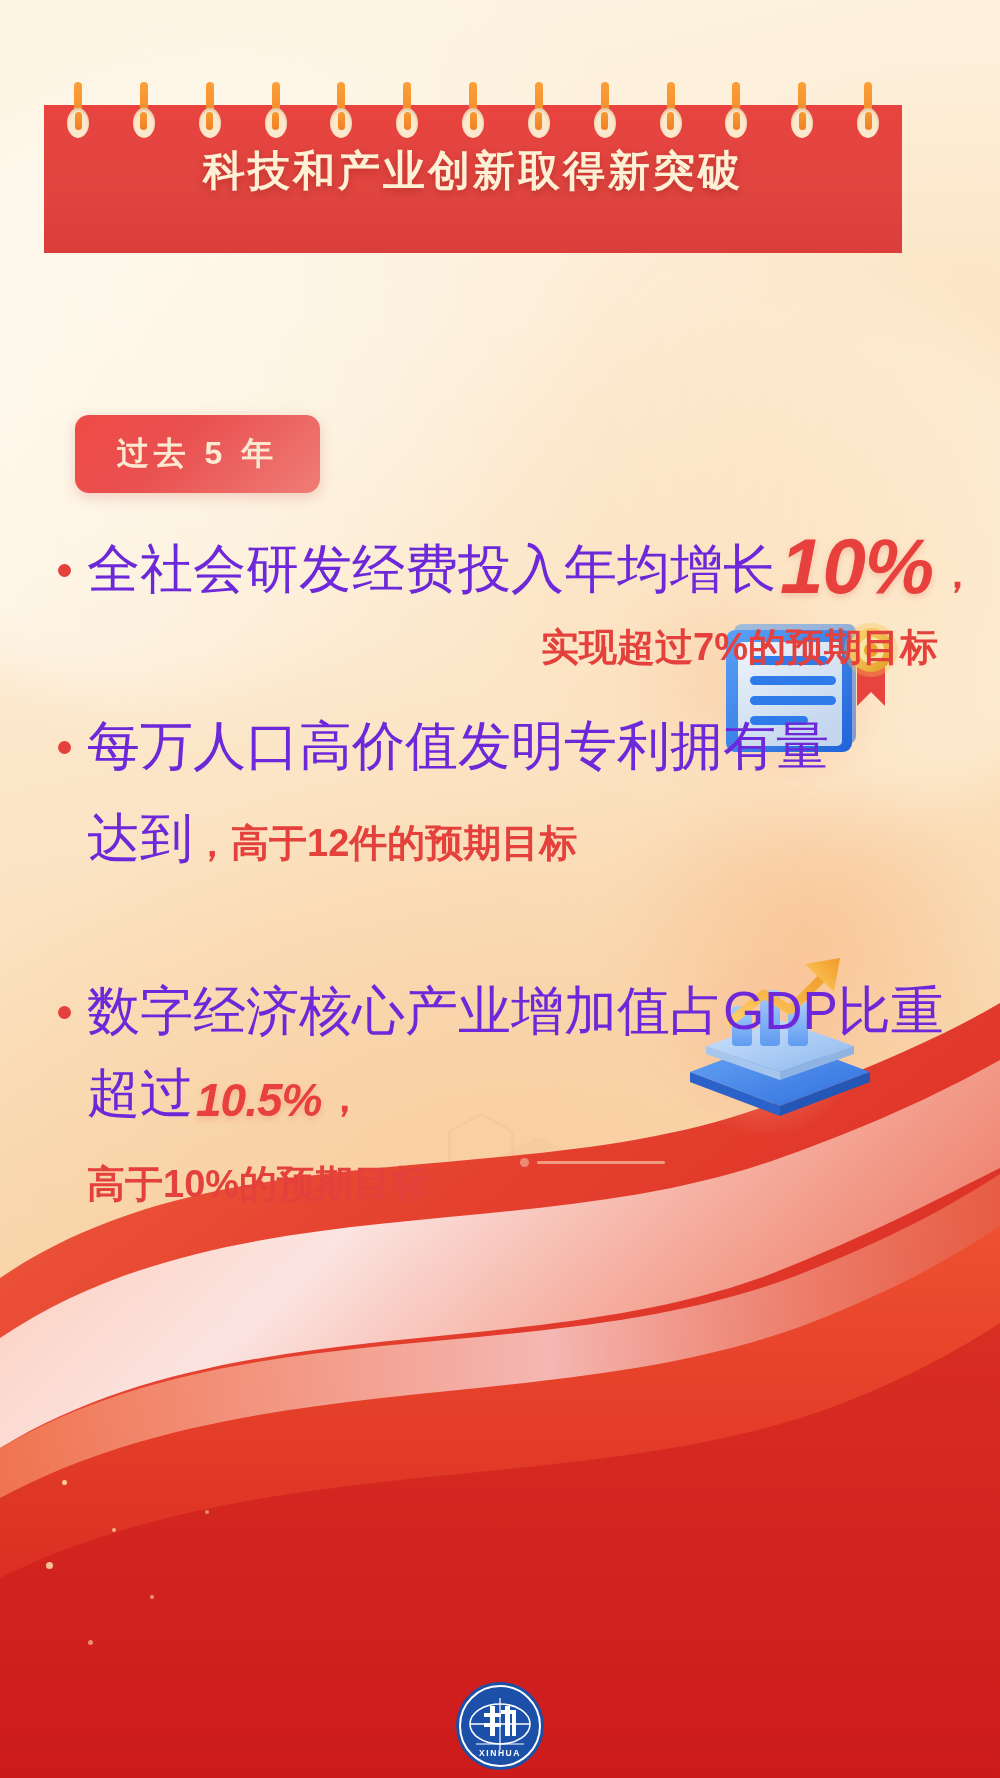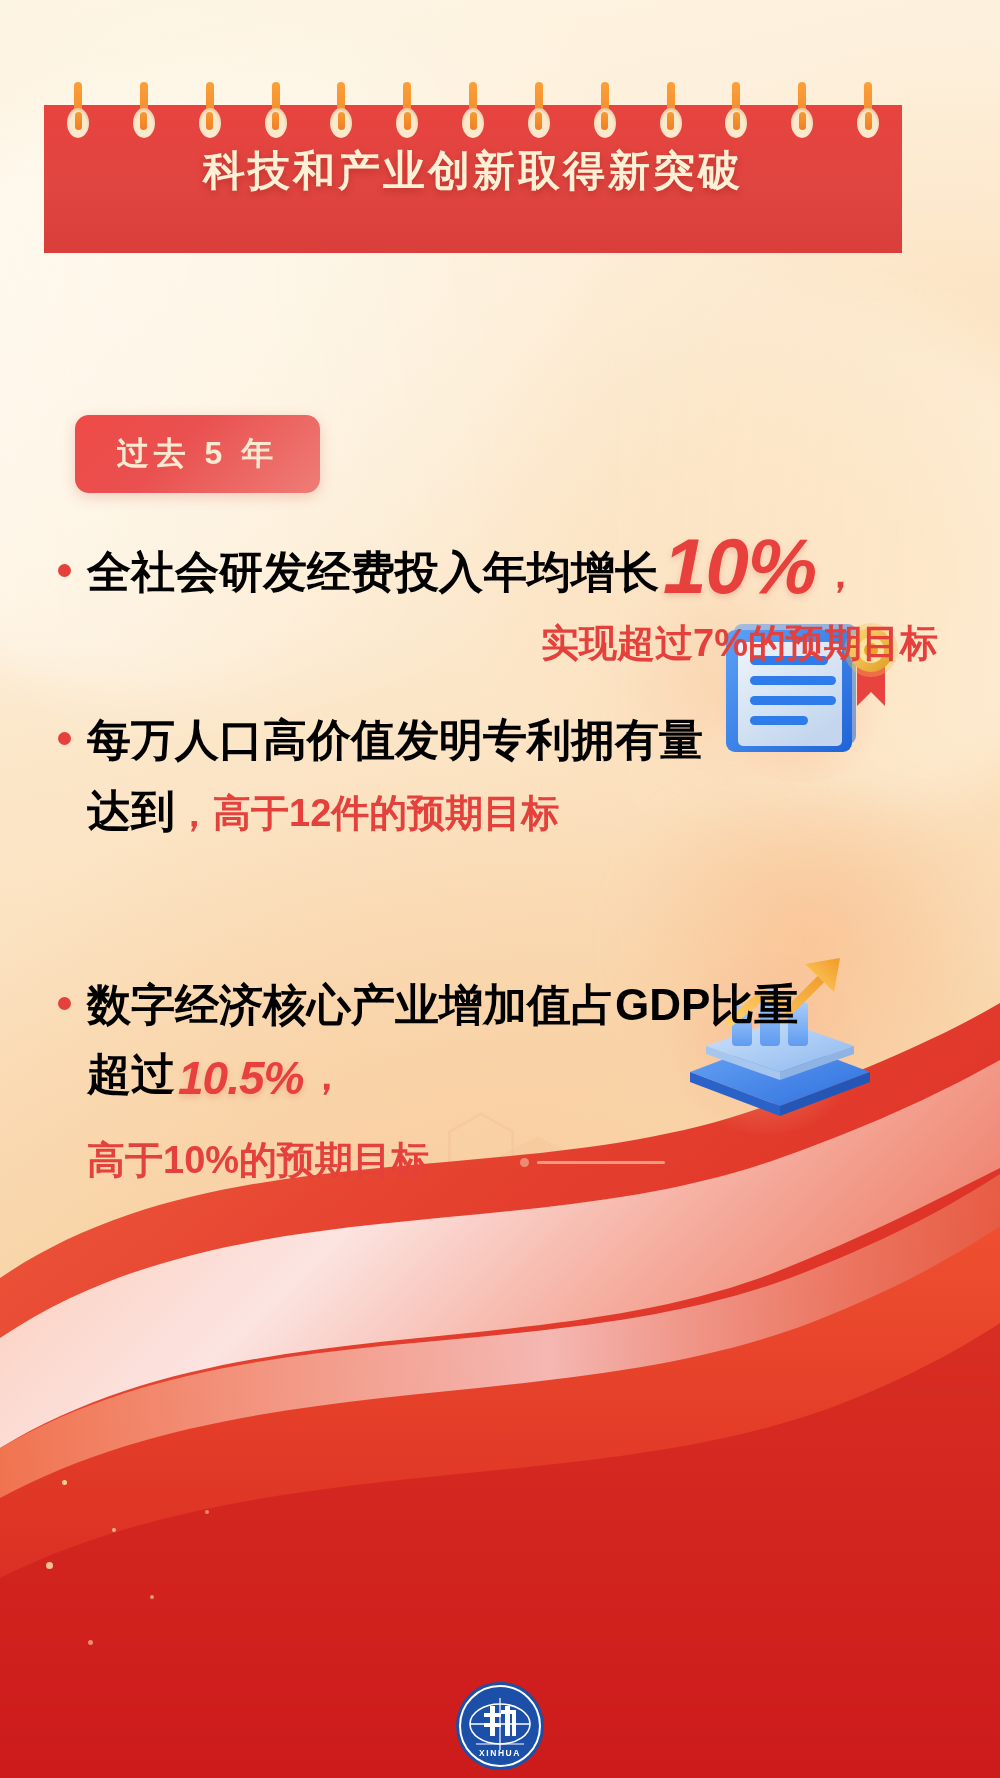--- a/index.html
+++ b/index.html
@@ -96,42 +96,42 @@
 
   
   .content { position:absolute; left:0; top:0; width:1000px; height:1778px; z-index:6; }
   .bullet-group { position:absolute; left:58px; width:880px; }
   .line { display:flex; align-items:baseline; flex-wrap:nowrap; white-space:nowrap; }
   .dot {
     display:inline-block; width:13px; height:13px; border-radius:50%;
     background:#e4403c; margin-right:16px; flex:none; position:relative; top:-10px;
   }
   .t-main {
-    font-size:44px; font-weight:700; color:#000000; letter-spacing:0px;
+    font-size:53px; font-weight:400; color:#6d28d9; letter-spacing:0px;
     line-height:1.35;
   }
   .t-mid { font-size:38px; font-weight:800; color:#e4403c; line-height:1.4; }
   .big {
     font-size:78px; font-weight:900; color:#e8403c; font-style:italic;
     letter-spacing:-1px; line-height:.9; position:relative; top:6px;
     padding:0 4px;
     text-shadow:0 3px 6px rgba(214,70,55,.22);
   }
   .big-sm {
     font-size:46px; font-weight:900; color:#e8403c; font-style:italic;
     letter-spacing:-1px; line-height:.9; position:relative; top:5px; padding:0 3px;
     text-shadow:0 3px 6px rgba(214,70,55,.22);
   }
   .comma { font-size:40px; font-weight:900; color:#e4403c; }
 
   
   #g1 { top:525px; }
   #g1 .l2 { margin-top:16px; margin-left:29px;justify-content:flex-end; }
   #g2 { top:710px; }
-  #g2 .l2 { margin-top:12px; margin-left:29px; }
+  #g2 .l2 { margin-top:20px; margin-left:29px; }
   #g3 { top:975px; }
   #g3 .l2 { margin-top:10px; margin-left:29px; }
   #g3 .l3 { margin-top:30px; margin-left:29px; }
 
   
   .connector { position:absolute; left:520px; top:1158px; display:flex; align-items:center; z-index:6; }
   .connector .cdot { width:9px; height:9px; border-radius:50%; background:#ef8a72; margin-right:8px; }
   .connector .cline { width:128px; height:3px; background:#f09a80; border-radius:2px; }
 
   

